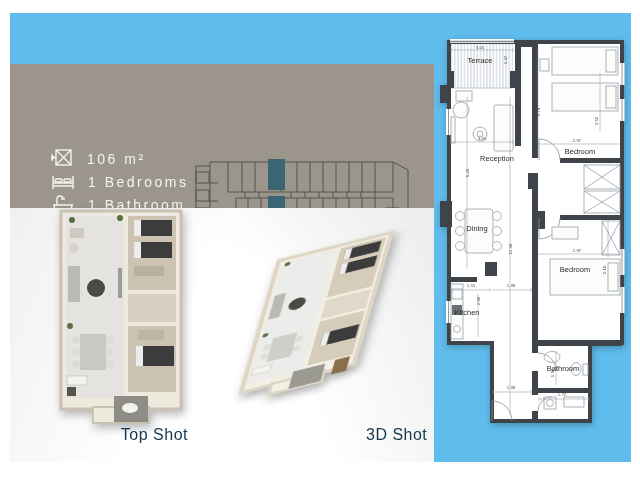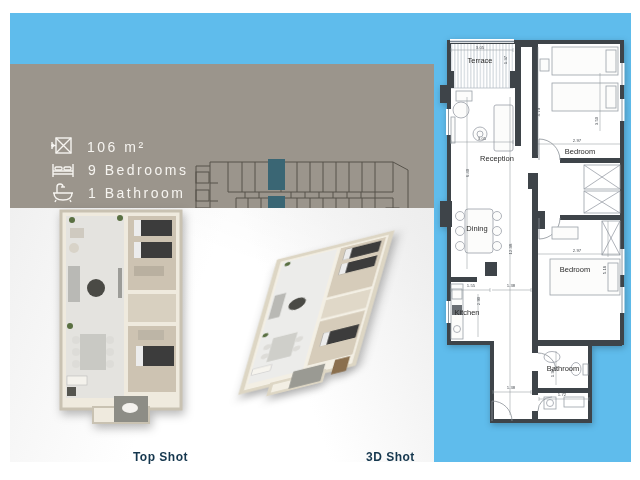--- a/index.html
+++ b/index.html
@@ -6,36 +6,36 @@
   .frame{position:relative;width:640px;height:480px;background:#ffffff;overflow:hidden;
          font-family:"Liberation Sans",sans-serif;}
   
   .band-blue{position:absolute;left:10px;top:13px;width:621px;height:51px;background:#5fbcec;}
   .right-blue{position:absolute;left:434px;top:13px;width:197px;height:449px;background:#5fbcec;}
   .title-box{position:absolute;left:10px;top:19px;width:218px;height:30px;background:#ffffff;
              display:flex;align-items:center;justify-content:center;}
   .title-box span{color:#2b4b66;font-size:21px;font-weight:600;letter-spacing:4px;}
   
   .gray-panel{position:absolute;left:10px;top:64px;width:424px;height:144px;background:#9b958c;}
-  .specs{position:absolute;left:40px;top:70px;display:flex;flex-direction:column;gap:0;}
+  .specs{position:absolute;left:40px;top:82px;display:flex;flex-direction:column;gap:0;}
   .spec-row{display:flex;align-items:center;gap:12px;color:#f6f4f0;font-size:14px;
             letter-spacing:2.5px;font-weight:500;}
   .spec-row svg{flex:0 0 auto;}
   .keyplan-svg{position:absolute;left:178px;top:84px;}
   .keyplan-caption{position:absolute;left:262px;top:154px;color:#ffffff;font-size:20px;
                    font-weight:800;letter-spacing:1px;}
   
   .left-panel{position:absolute;left:10px;top:208px;width:424px;height:254px;background:#ffffff;
       background-image:linear-gradient(112deg,#f0f0f0 0%,rgba(255,255,255,0) 42%),
                        linear-gradient(250deg,#ededed 0%,rgba(255,255,255,0) 38%),
                        linear-gradient(200deg,rgba(0,0,0,0.035) 0%,rgba(255,255,255,0) 30%);}
   .render{position:absolute;filter:drop-shadow(2px 4px 5px rgba(0,0,0,0.28));}
   .topshot{left:58px;top:208px;}
-  .shot-label{position:absolute;font-size:12px;font-weight:700;color:#15374e;
-              letter-spacing:0.5px;margin-top:24px;}
+  .shot-label{position:absolute;font-size:16px;font-weight:400;color:#15374e;
+              letter-spacing:0.5px;}
   .lbl-top{left:118px;top:426px;width:70px;text-align:right;}
   .lbl-3d{left:366px;top:426px;width:66px;text-align:left;}
   .iso-wrap{position:absolute;left:192px;top:212px;width:244px;height:212px;}
   .iso{position:absolute;left:62px;top:-4px;width:124px;height:218px;
        transform:rotate(-14deg) skewX(-30deg) scaleY(0.62);transform-origin:50% 50%;
        filter:drop-shadow(4px 7px 6px rgba(0,0,0,0.3));}
   
   .plan-svg{position:absolute;left:434px;top:13px;filter:drop-shadow(1px 2px 3px rgba(0,0,0,0.25));}
   .room-label{font-size:7.5px;fill:#2b2b2b;font-family:"Liberation Sans",sans-serif;}
   .dim-label{font-size:4.3px;fill:#4a4f55;font-family:"Liberation Sans",sans-serif;}
@@ -69,21 +69,21 @@
       <div class="spec-row">
         <svg width="26" height="22" viewBox="0 0 26 22">
           <g fill="none" stroke="#f6f4f0" stroke-width="1.4">
             <path d="M3 5 V15 M23 5 V15"></path>
             <path d="M3 12 H23 M3 15 H23"></path>
             <rect x="5" y="8" width="7" height="3" rx="1.2"></rect>
             <rect x="14" y="8" width="7" height="3" rx="1.2"></rect>
             <path d="M3 15 L3 18 M23 15 L23 18"></path>
           </g>
         </svg>
-        <span>9 Bedrooms</span>
+        <span>1 Bedrooms</span>
       </div>
       <div class="spec-row">
         <svg width="26" height="24" viewBox="0 0 26 24">          
             <g fill="none" stroke="#f6f4f0" stroke-width="1.4">
             <path d="M3 12 H23 M4 12 C4 17 7 19 13 19 C19 19 22 17 22 12"></path>
             <path d="M6 19 L5 21 M20 19 L21 21"></path>
             <path d="M7 12 V6 C7 4 8 3 10 3 C12 3 13 4 13 6"></path>
             <path d="M11 6 H15"></path>
           </g>
         </svg>

